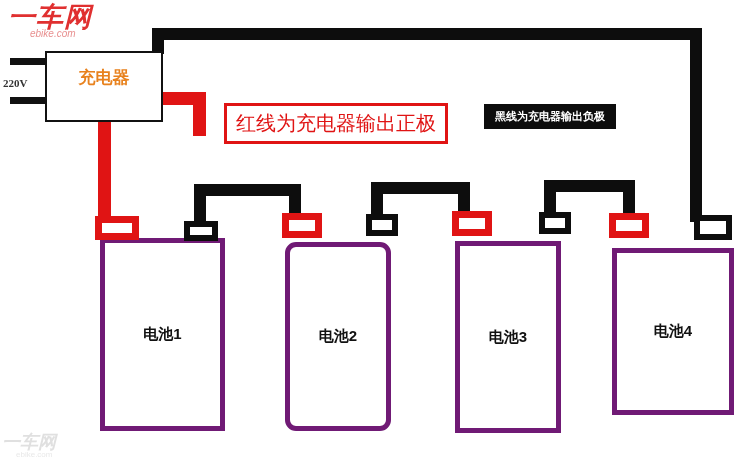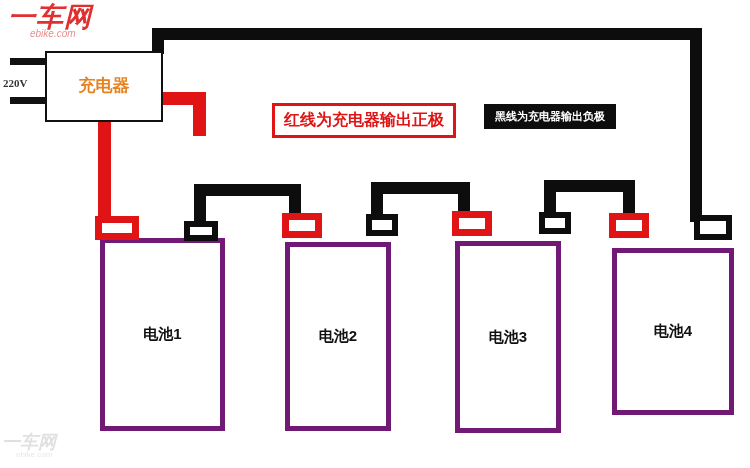--- a/index.html
+++ b/index.html
@@ -44,46 +44,45 @@
     left: 45px; top: 51px;
     width: 118px; height: 71px;
     background: #fff;
     border: 2px solid #111;
   }
   .charger-label {
     color: #e8821e;
     font-weight: bold;
     font-size: 17px;
     text-align: center;
-    margin-top: 21px;
+    margin-top: 13px;
   }
   .prong { position: absolute; background: #111; width: 37px; height: 7px; left: 10px; }
   .prong.top { top: 58px; }
   .prong.bottom { top: 97px; }
   .voltage {
     position: absolute;
     left: 3px; top: 77px;
     font-size: 11px;
     font-weight: bold;
     color: #333;
     font-family: Liberation Serif, serif;
   }
 
   
   .red-note {
     position: absolute;
     left: 224px; top: 103px;
     border: 3px solid #e01414;
     color: #e01414;
     background: #fff;
-    font-weight: bold;
-    font-size: 16px;
+    font-weight: normal;
+    font-size: 20px;
     padding: 4px 9px;
     white-space: nowrap;
-    margin-left: 48px;
   }
   .black-note {
     position: absolute;
     left: 484px; top: 104px;
     background: #0d0d0d;
     color: #ffffff;
     font-weight: bold;
     font-size: 11px;
     padding: 5px 11px;
     white-space: nowrap;
@@ -139,21 +138,21 @@
   <div class="wire black" style="left:544px;top:180px;width:91px;height:12px;"></div>
   <div class="wire black" style="left:623px;top:180px;width:12px;height:36px;"></div>
 
   <div class="wire red" style="left:158px;top:92px;width:48px;height:13px;"></div>
   <div class="wire red" style="left:193px;top:92px;width:13px;height:44px;"></div>
   <div class="wire red" style="left:98px;top:118px;width:13px;height:104px;"></div>
 
   <div class="battery" style="left:100px;top:238px;width:125px;height:193px;">
     <span class="bat-label">电池1</span>
   </div>
-  <div class="battery" style="left:285px;top:242px;width:106px;height:189px;">
+  <div class="battery" style="left:285px;top:242px;width:106px;height:189px;border-radius:11px;">
     <span class="bat-label">电池2</span>
   </div>
   <div class="battery" style="left:455px;top:241px;width:106px;height:192px;">
     <span class="bat-label">电池3</span>
   </div>
   <div class="battery" style="left:612px;top:239px;width:122px;height:167px;margin-top:9px;">
     <span class="bat-label">电池4</span>
   </div>
 
   <div class="terminal pos" style="left:95px;top:216px;width:44px;height:24px;"></div>

